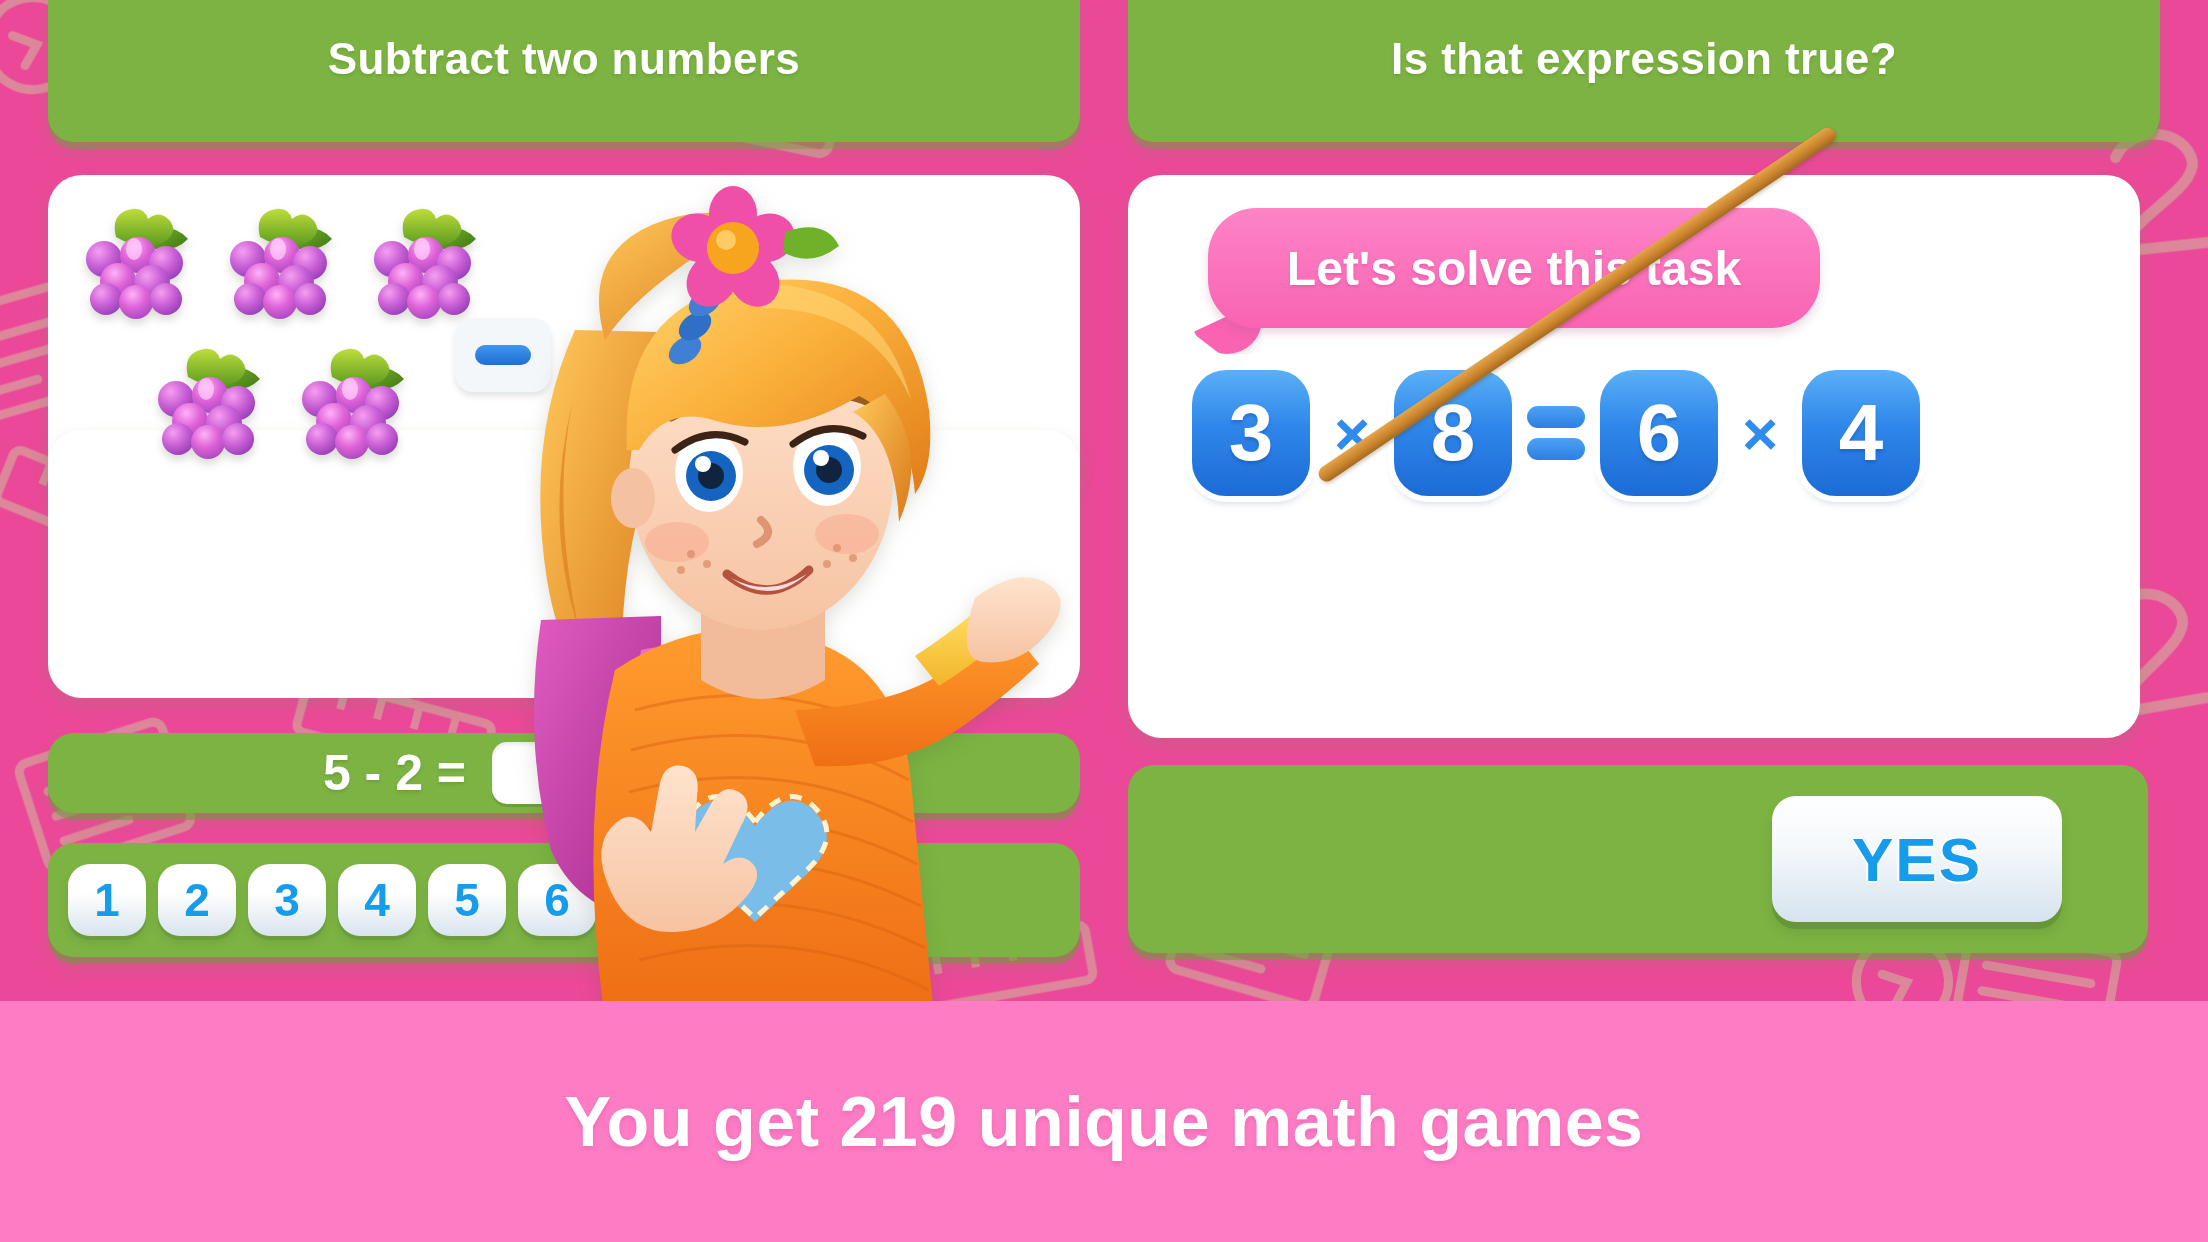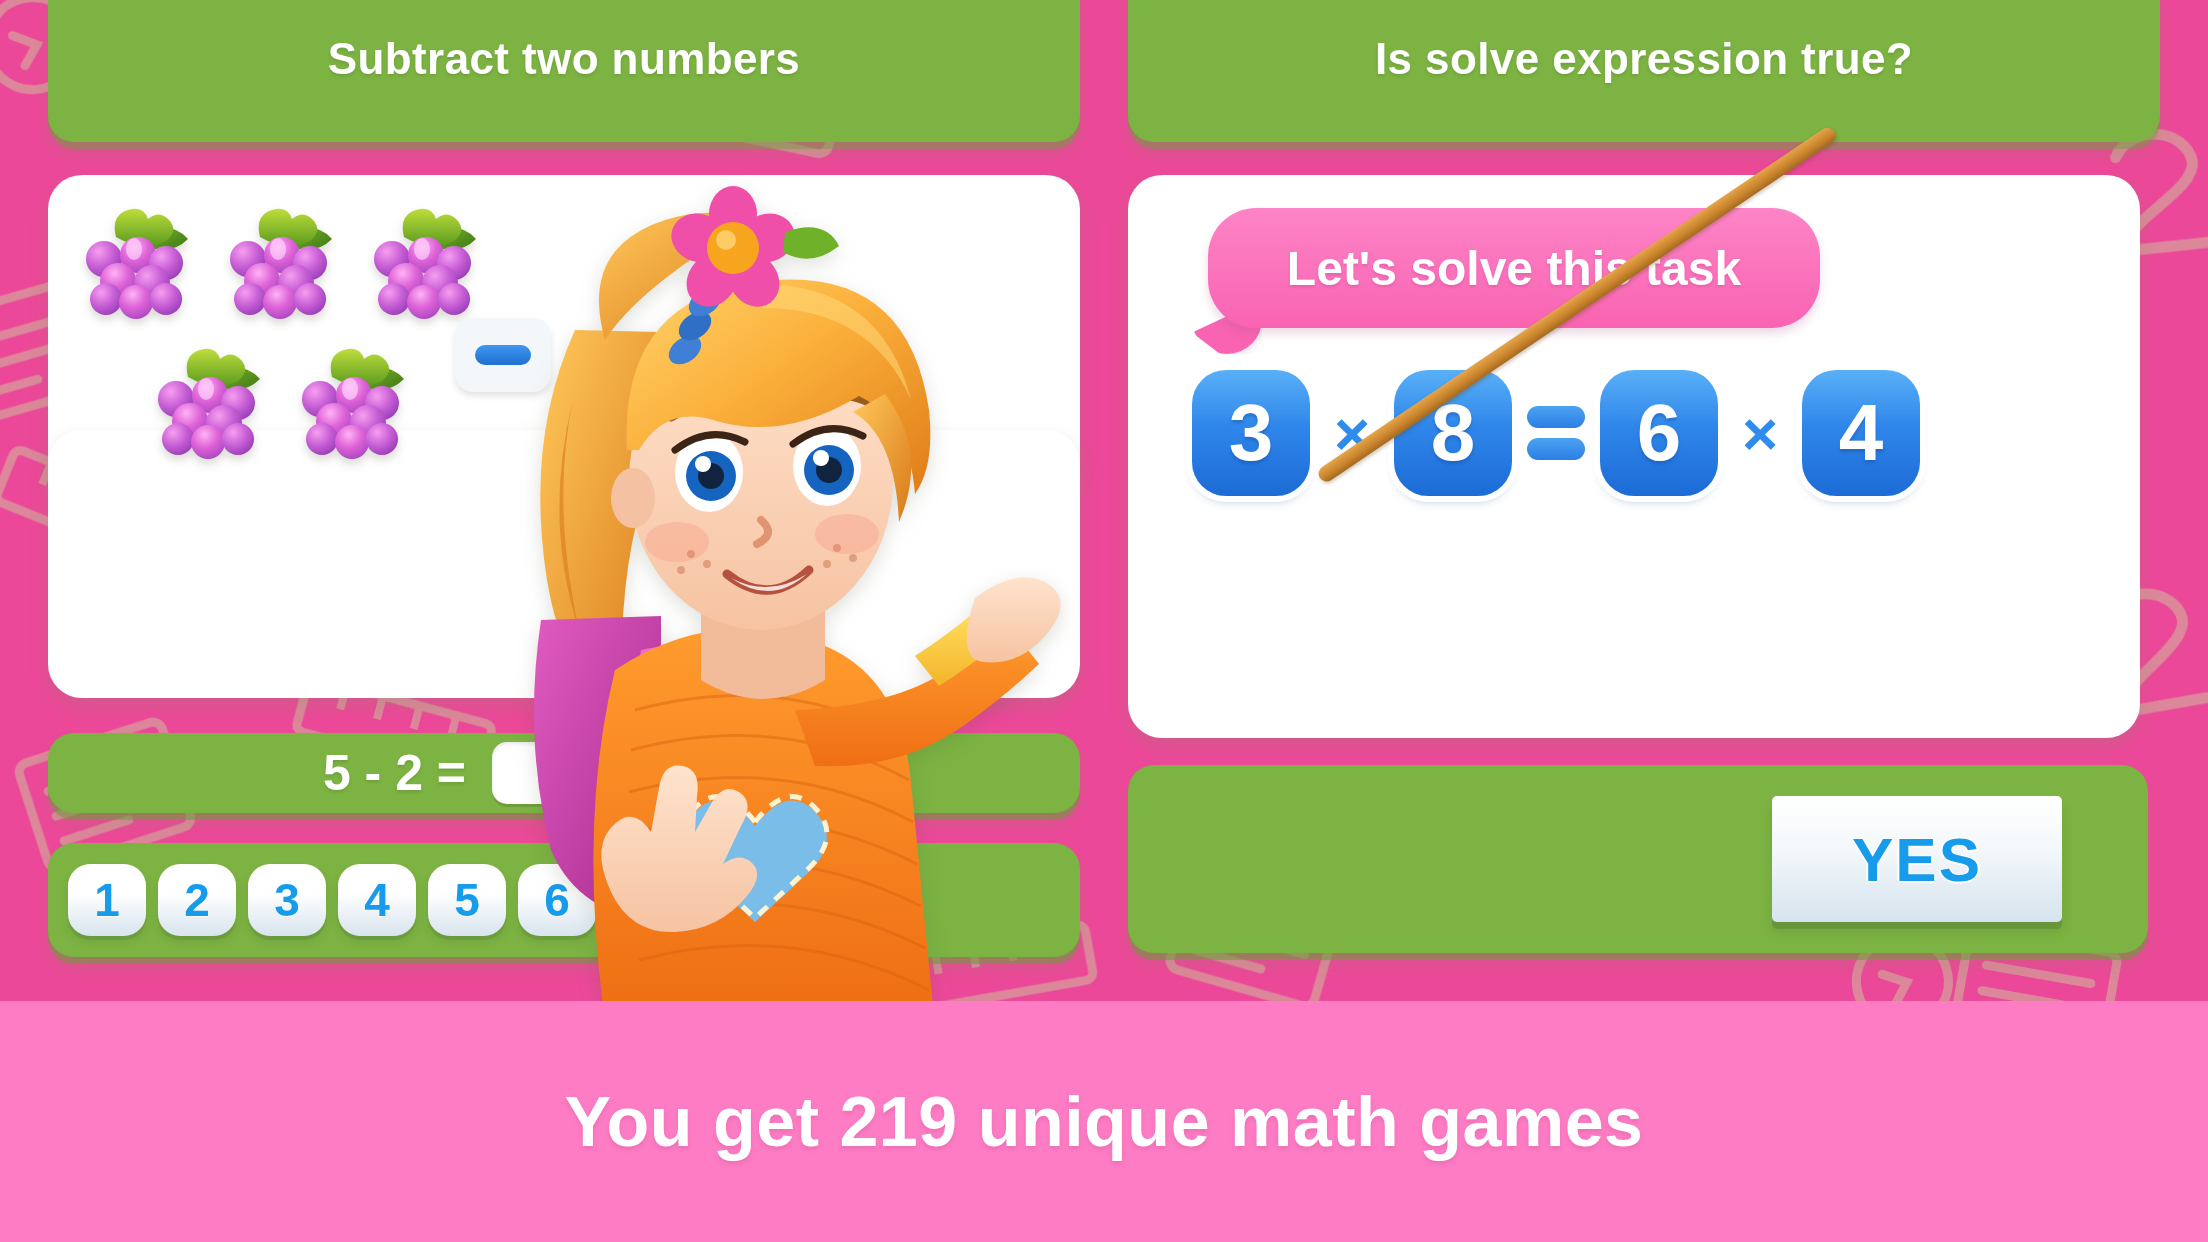--- a/index.html
+++ b/index.html
@@ -180,21 +180,21 @@
 
   
   #answers {
     position: absolute;
     left: 0; top: 0; right: 0; bottom: 0;
     display: flex; align-items: center; justify-content: flex-end;
     padding-right: 86px; gap: 66px;
   }
   .choice {
     width: 290px; height: 126px;
-    border-radius: 5px;
+    border-radius: 24px;
     background: linear-gradient(180deg,#ffffff 0%,#f4f8fb 42%,#d6e3ee 100%);
     box-shadow: 0 7px 0 rgba(96,142,52,.65), 0 10px 12px rgba(70,105,50,.20);
     display: flex; align-items: center; justify-content: center;
     color: #179cec; font-size: 62px; font-weight: bold;
     letter-spacing: 2px;
     text-shadow: 0 2px 0 #ffffff, 0 -1px 0 #ffffff, 2px 0 0 #ffffff, -2px 0 0 #ffffff;
   }
 
   
   #stick {
@@ -417,21 +417,21 @@
       <div class="numkey">4</div>
       <div class="numkey">5</div>
       <div class="numkey">6</div>
       <div class="numkey">7</div>
       <div class="numkey">8</div>
       <div class="numkey">9</div>
     </div>
   </div>
 
   <div class="header-pill" id="right-header" style="left:1128px; top:-24px; width:1032px; height:166px;">
-    <span class="title">Is solve expression true?</span>
+    <span class="title">Is that expression true?</span>
   </div>
 
   <div class="white-card" id="right-card" style="left:1128px; top:175px; width:1012px; height:563px;"></div>
 
   <div id="bubble-tail"></div>
   <div id="bubble">
     <span class="txt">Let's solve this task</span>
   </div>
 
   <div id="expr">

